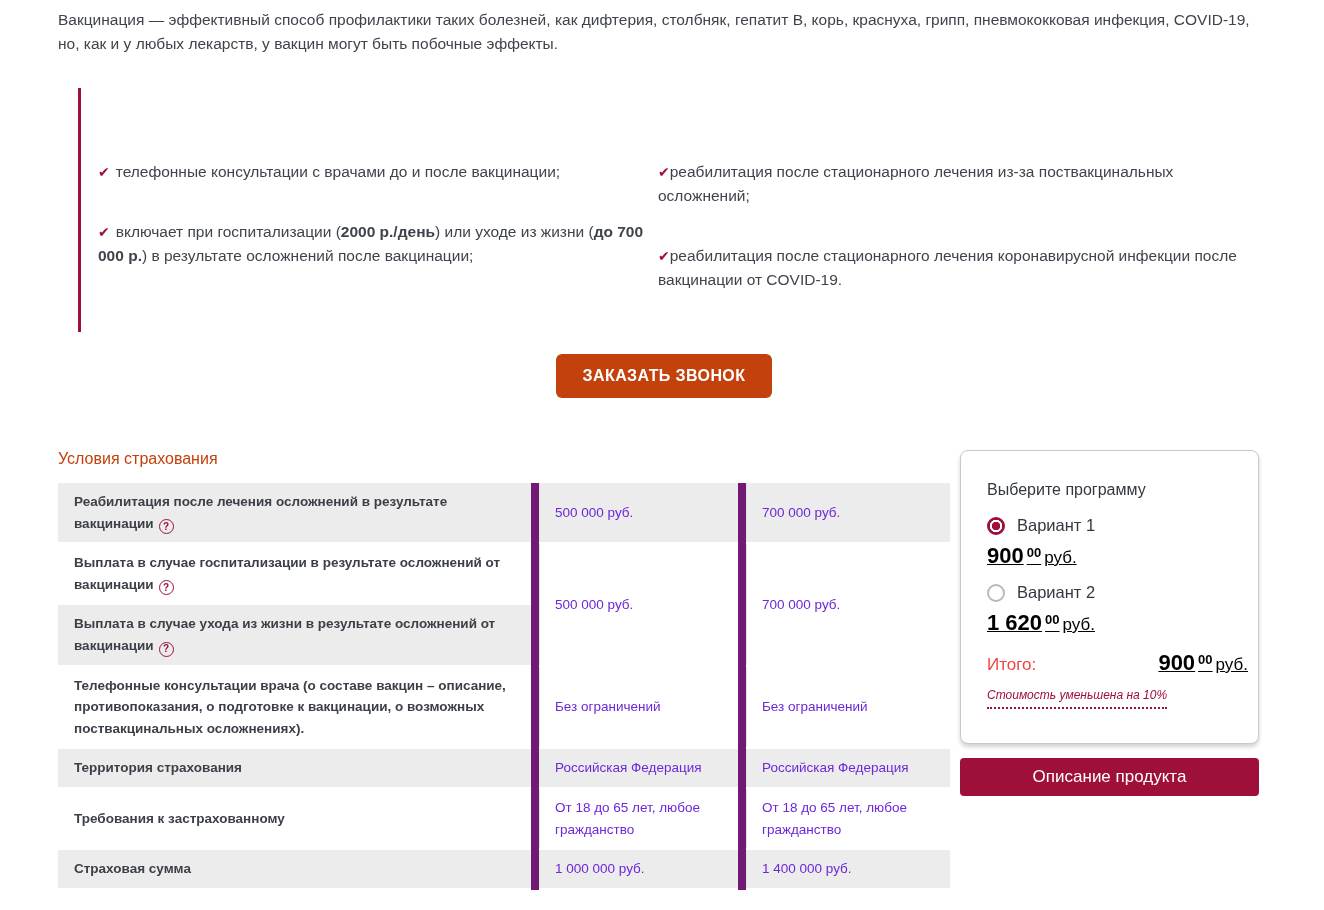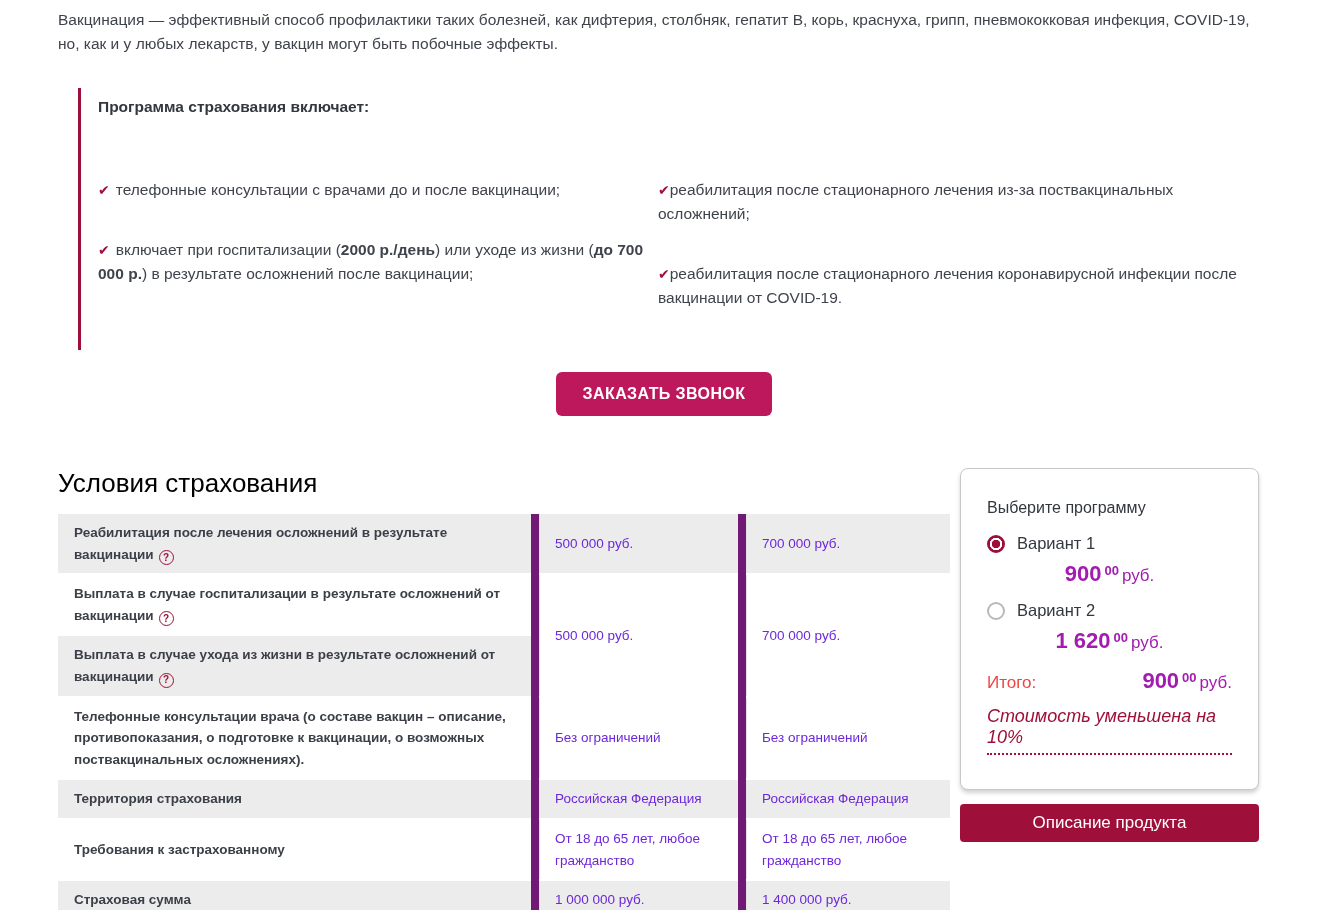--- a/index.html
+++ b/index.html
@@ -13,75 +13,74 @@
   
   .program-block { margin:32px 0 0 20px; border-left:3px solid #9e1039; padding:10px 0 4px 17px; }
   .program-title { font-size:15.5px; font-weight:bold; color:#33373f; }
   .benefits { display:grid; grid-template-columns:560px 1fr; margin-top:62px; }
   .benefit { font-size:15.5px; line-height:1.55; margin-bottom:36px; color:#3f434c; }
   .check { color:#9e1039; font-size:14px; }
   .check.sp { margin-right:6px; }
 
   
   .cta-row { width:1212px; text-align:center; margin-top:22px; }
-  .cta-btn { display:inline-block; background:#be185d; color:#fff; font-family:inherit;
+  .cta-btn { display:inline-block; background:#c2410c; color:#fff; font-family:inherit;
     font-size:16px; font-weight:bold; letter-spacing:.4px; border:none; border-radius:6px;
     padding:13px 27px; cursor:pointer; }
 
   
   .cond-layout { display:flex; margin-top:52px; align-items:flex-start; }
   .cond-left { width:892px; }
-  .cond-title { font-size:26px; font-weight:300; color:#000000; margin-bottom:15px; }
+  .cond-title { font-size:16px; font-weight:300; color:#c2410c; margin-bottom:15px; }
 
   table.cond { width:892px; border-collapse:collapse; table-layout:fixed; }
   table.cond td { vertical-align:middle; font-size:13.5px; line-height:1.6; padding:8px 16px; }
   table.cond col.c1 { width:477px; } table.cond col.c2 { width:207px; } table.cond col.c3 { width:208px; }
   tr.gray td { background:#ececec; }
   tr.white td { background:#ffffff; }
   td.lbl { font-weight:bold; color:#3b3f48; padding-left:14px; }
   td.val { border-left:8px solid #701a75; box-shadow:inset 1px 0 0 #e2e2e2; color:#6d28d9; }
   td.merged { background:#ffffff !important; }
   tr { border-bottom:2px solid #ffffff; }
 
   .help-icon { display:inline-flex; align-items:center; justify-content:center;
     width:15px; height:15px; border:1.5px solid #9e1039; border-radius:50%;
     color:#9e1039; font-size:10px; font-weight:bold; margin-left:5px;
     vertical-align:-2px; cursor:pointer; }
 
   
   .cond-right { width:299px; margin-left:10px; }
   .panel { border:1px solid #c9c9c9; border-radius:8px; background:#fff;
-    box-shadow:0 3px 4px rgba(0,0,0,.18); padding:30px 26px 34px 26px; }
+    box-shadow:0 3px 4px rgba(0,0,0,.18); padding:30px 10px 34px 26px; }
   .panel-title { font-size:16px; color:#33373f; margin-bottom:17px; }
   .radio-row { display:flex; align-items:center; margin-bottom:8px; cursor:pointer; }
   .radio { width:18px; height:18px; border-radius:50%; margin-right:12px; flex:0 0 18px; }
   .radio.on { border:2px solid #9e1039; background:radial-gradient(circle,#9e1039 0 4px,#ffffff 4.5px 6px,#9e1039 6.5px); }
   .radio.off { border:2px solid #b9b9b9; background:#fff; }
   .radio-label { font-size:16.5px; color:#33373f;text-align:center; }
-  .panel-price { text-align:center; color:#a21caf; margin:4px 0 14px 0; white-space:nowrap; }
+  .panel-price { text-align:left; color:#000000; margin:4px 0 14px 0; white-space:nowrap;text-decoration:underline; }
   .panel-price .int { font-size:22px; font-weight:bold; }
   .panel-price sup { font-size:13px; font-weight:bold; margin-left:3px; }
   .panel-price .cur { font-size:17px; margin-left:3px; }
   .total-row { display:flex; justify-content:space-between; align-items:baseline; margin-top:14px; }
   .total-label { font-size:17px; color:#ef4444; }
-  .discount { display:inline-block; margin-top:12px; font-size:18px; font-style:italic;
+  .discount { display:inline-block; margin-top:12px; font-size:12px; font-style:italic;
     color:#9e1039; border-bottom:2px dotted #9e1039; padding-bottom:5px; cursor:pointer; }
   .desc-btn { display:block; width:100%; margin-top:14px; background:#9e1039; color:#fff;
     border:none; border-radius:4px; font-family:inherit; font-size:17px; padding:9px 0;
     cursor:pointer; }
 </style>
 </head>
 <body>
 
 <div class="page">
 
   <p class="intro">Вакцинация — эффективный способ профилактики таких болезней, как дифтерия, столбняк, гепатит В, корь, краснуха, грипп, пневмококковая инфекция, COVID-19, но, как и у любых лекарств, у вакцин могут быть побочные эффекты.</p>
 
   <div class="program-block">
-    <div class="program-title">Программа страхования включает:</div>
     <div class="benefits">
       <div>
         <div class="benefit">
           <span class="check sp">✔</span><span>телефонные консультации с врачами до и после вакцинации;</span>
         </div>
         <div class="benefit">
           <span class="check sp">✔</span><span>включает при госпитализации (</span><b>2000 р./день</b><span>) или уходе из жизни (</span><b>до 700 000 р.</b><span>) в результате осложнений после вакцинации;</span>
         </div>
       </div>
       <div>

